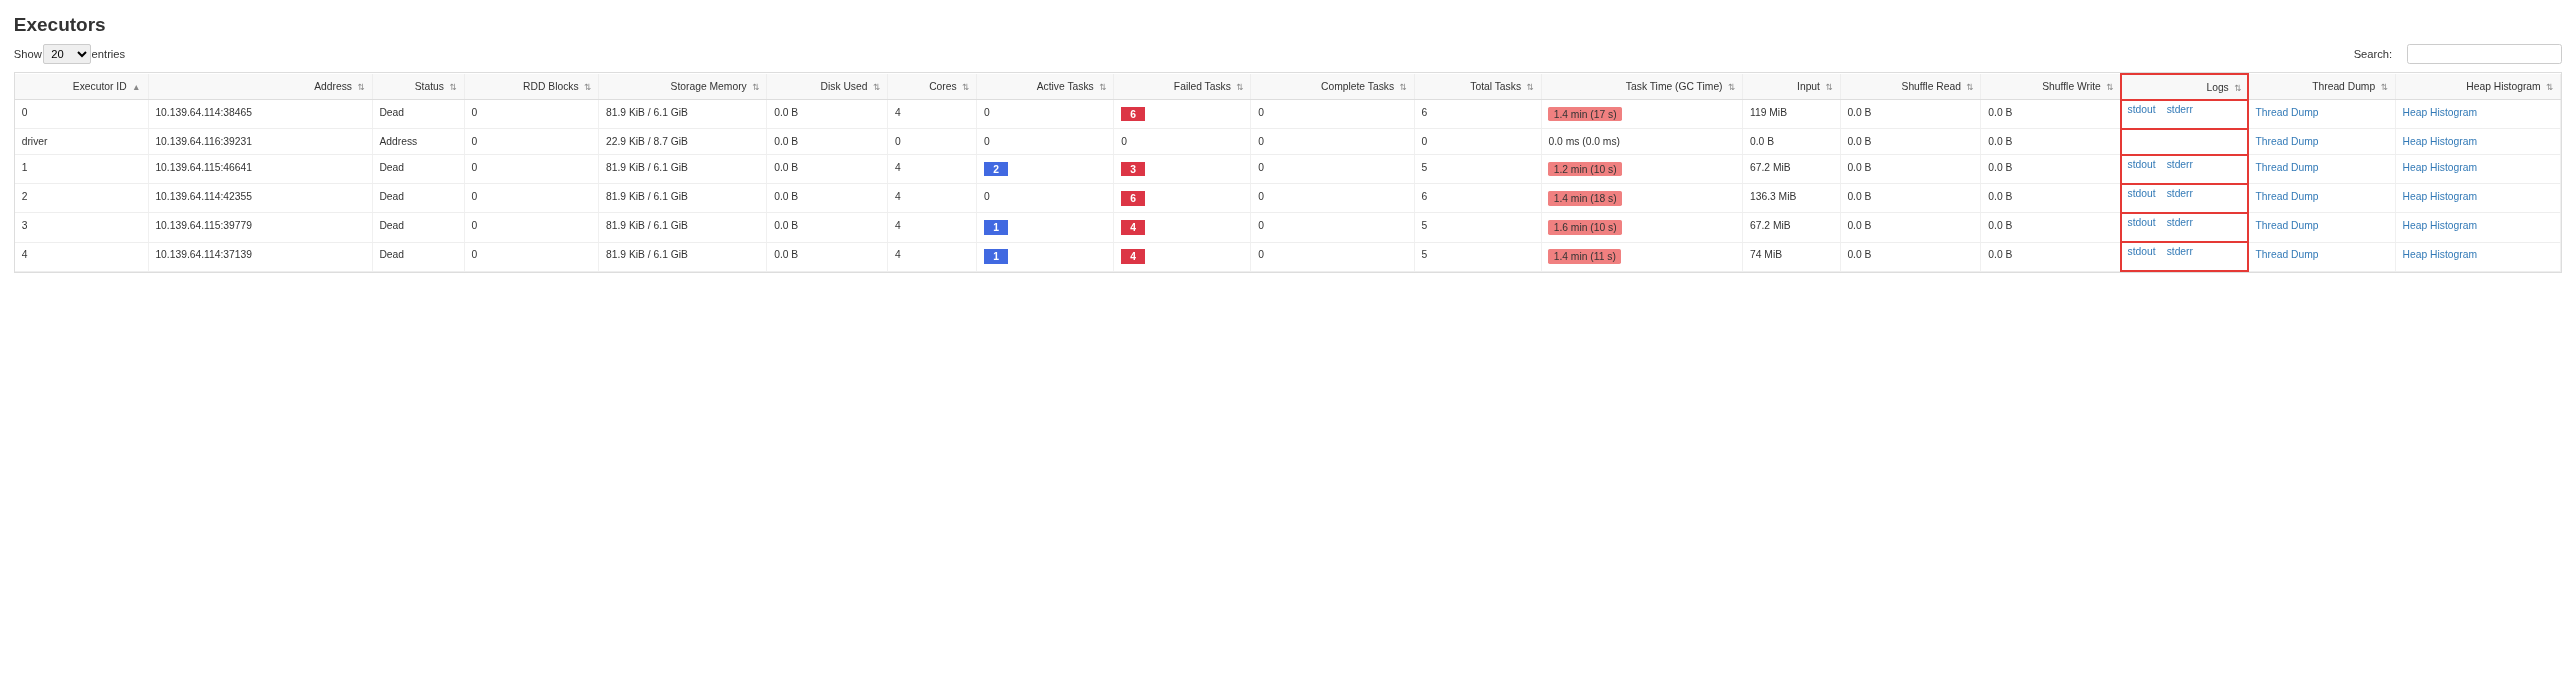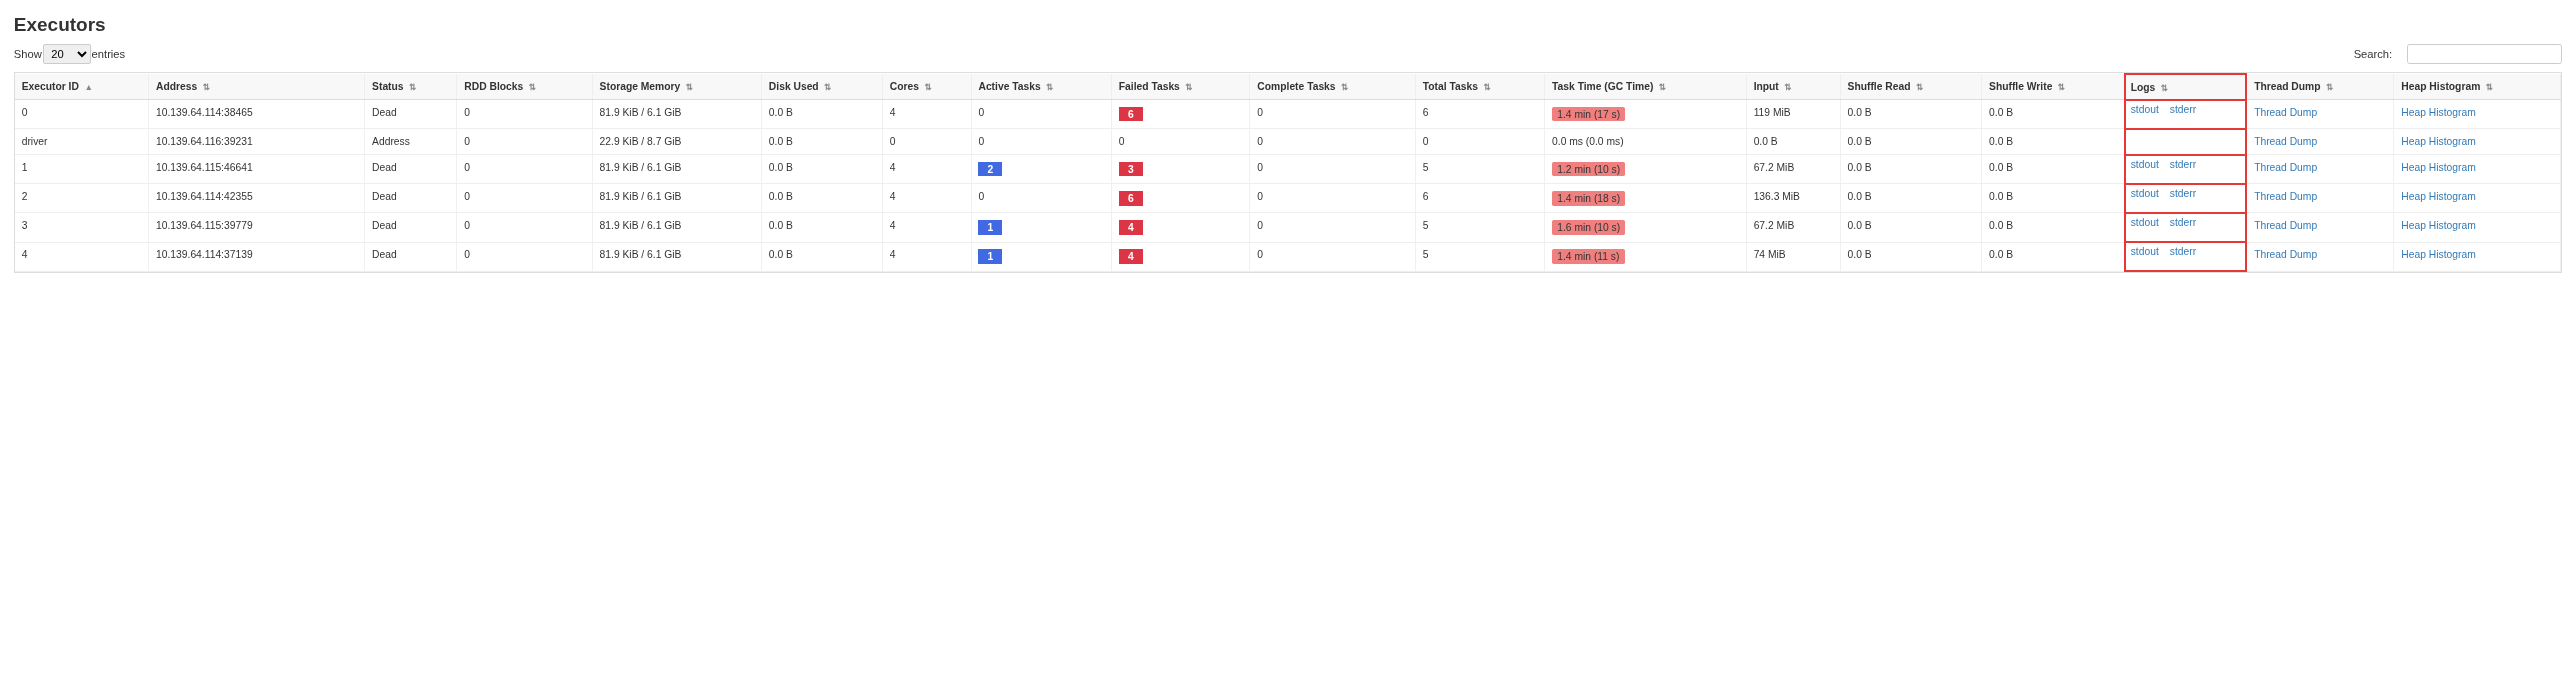--- a/index.html
+++ b/index.html
@@ -51,24 +51,24 @@
     table {
       border-collapse: collapse;
       width: 100%;
       min-width: 1292px;
     }
     thead tr {
       background: #f8f8f8;
     }
     th {
       padding: 6.9px 6.9px;
-      text-align: left;
+      text-align: right;
       border-bottom: 1.7px solid #ddd;
       border-right: 0.9px solid #eee;
-      font-weight: 700;
+      font-weight: 400;
       font-size: 10.3px;
       white-space: nowrap;
       position: relative;
       cursor: pointer;
     }
     th .sort-icon {
       display: inline-block;
       font-size: 8.6px;
       color: #888;
       margin-left: 2.6px;

